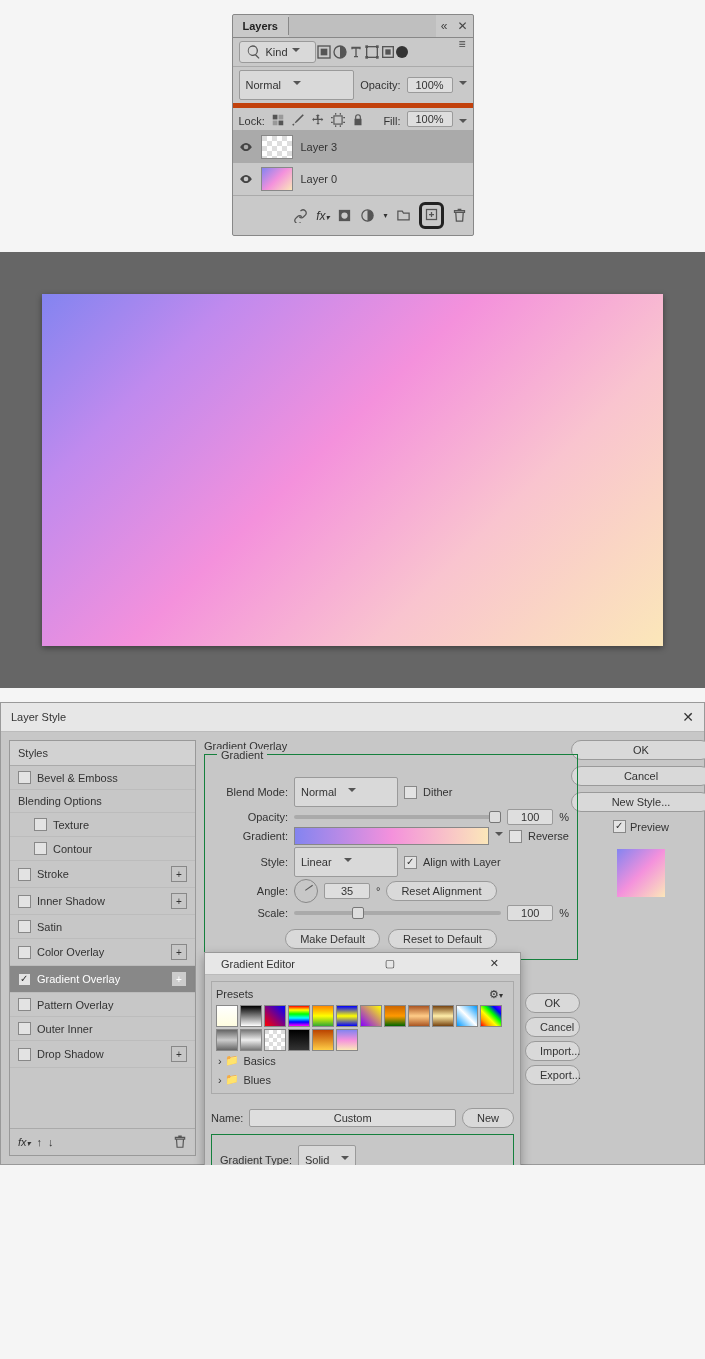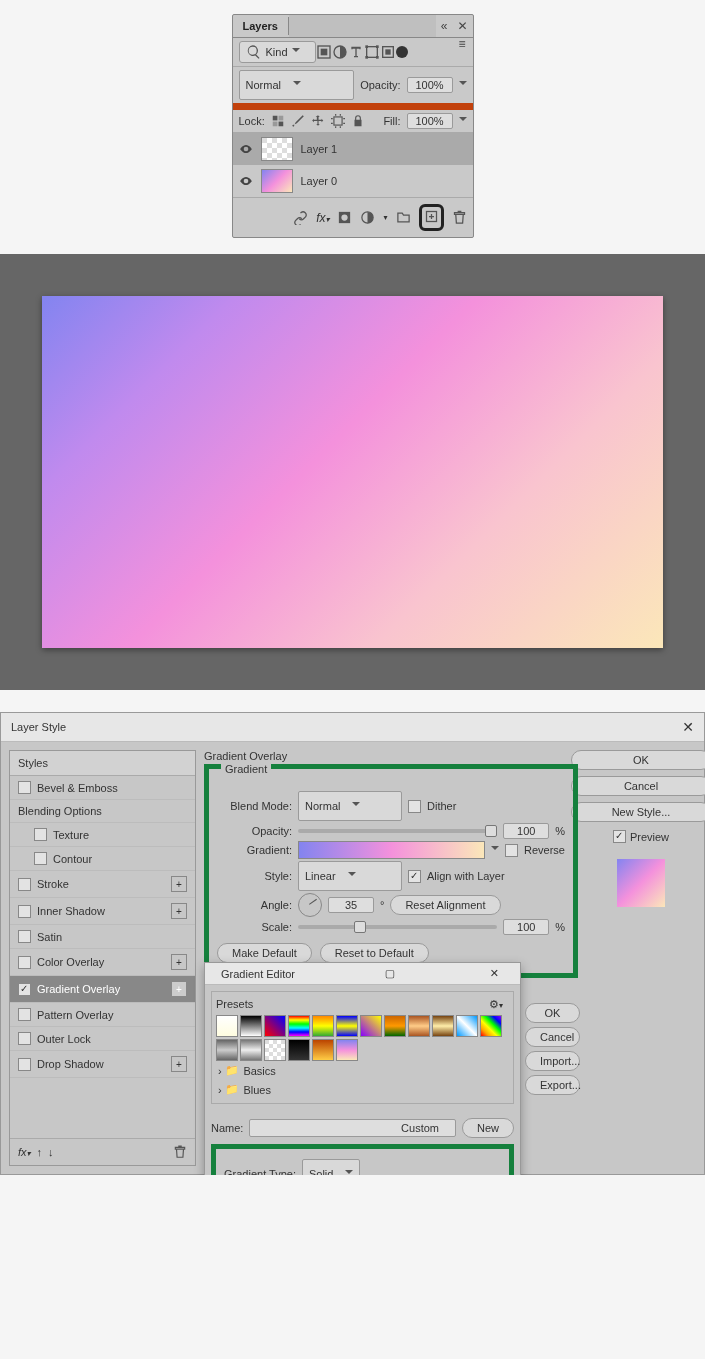--- a/index.html
+++ b/index.html
@@ -9,50 +9,50 @@
 .layers .titlebar .tab{background:#c9c9c9;padding:3px 10px;border-right:1px solid #888;font-weight:bold;color:#222}
 .layers .titlebar .spacer{flex:1;background:#bfbfbf;height:100%}
 .layers .titlebar .ctrl{padding:0 5px;color:#444;font-size:12px;cursor:default}
 .layers .row{display:flex;align-items:center;padding:3px 6px}
 .layers .kind{display:flex;align-items:center;gap:4px;background:#d9d9d9;border:1px solid #9a9a9a;border-radius:3px;padding:2px 15px 2px 6px}
 .lic{width:16px;height:16px;fill:#555;display:inline-block}
 .layers .bm{display:flex;align-items:center;gap:6px;padding:3px 6px;border-top:1px solid #aaa}
 .sel{background:#d9d9d9;border:1px solid #9a9a9a;border-radius:2px;padding:8px 6px;display:flex;align-items:center;gap:6px}
 .sel .dd{margin-left:6px;border:4px solid transparent;border-top-color:#555}
 .nbox{background:#dedede;border:1px solid #9a9a9a;border-radius:2px;padding:1px 4px;font-size:11px;width:36px;text-align:center}
-.layers .locks{display:flex;align-items:center;gap:6px;padding:3px 6px;border-top:7px solid #c2410c}
+.layers .locks{display:flex;align-items:flex-end;gap:6px;padding:3px 6px;border-top:5px solid #c2410c}
 .locks svg{width:14px;height:14px;fill:#555}
 .layers .ll{border-top:1px solid #aaa}
 .lrow{display:flex;align-items:center;gap:8px;padding:4px 6px}
 .lrow.sel-row{background:#aaa}
 .eye{width:14px;height:14px;fill:#444}
 .thumb{width:30px;height:22px;border:1px solid #888;background:conic-gradient(#fff 0 25%,#ddd 0 50%,#fff 0 75%,#ddd 0);background-size:10px 10px}
 .thumb.grad{background:linear-gradient(135deg,#8384f0 0%,#f491dc 50%,#fbe7b9 100%)}
 .layers .foot{border-top:1px solid #aaa;padding:6px;display:flex;align-items:center;justify-content:flex-end;gap:8px}
 .foot svg{width:15px;height:15px;fill:#555}
 .new-hl{border:3px solid #222;border-radius:6px;padding:2px}
 .canvas{margin-top:16px;background:#666;padding:42px}
 .art{width:100%;height:352px;background:linear-gradient(135deg,#8384f0 0%,#c08aee 20%,#f491dc 45%,#f9c4cf 70%,#fbe7b9 100%);box-shadow:0 2px 6px rgba(0,0,0,.4)}
-.ls{margin-top:22px;background:#c7c7c7;border:1px solid #999}
+.ls{margin-top:14px;background:#c7c7c7;border:1px solid #999}
 .ls .tb{display:flex;align-items:center;padding:6px 10px;background:#e7e7e7;border-bottom:1px solid #bbb}
 .ls .tb .x{margin-left:auto;font-size:14px;cursor:default}
 .ls .body{display:flex;padding:8px;gap:8px}
 .styles{width:185px;background:#c7c7c7;border:1px solid #999}
 .shdr{padding:6px 8px;background:#d2d2d2;border-bottom:1px solid #aaa;font-size:11px}
 .sline{display:flex;align-items:center;gap:6px;padding:5px 8px;font-size:11px;border-bottom:1px solid #bcbcbc;position:relative}
 .sline.sub{padding-left:24px}
 .sline.sel2{background:#888;color:#fff}
 .chk{width:11px;height:11px;border:1px solid #888;background:#e3e3e3}
 .chk.on{background:#e3e3e3;box-shadow:inset 0 0 0 6px #e3e3e3,inset 0 0 0 1px #666}
 .chk.on::after{content:"✓";font-size:10px;color:#333;position:relative;top:-2px;left:1px}
 .sline .plus{margin-left:auto;width:14px;height:14px;border:1px solid #888;display:flex;align-items:center;justify-content:center;font-size:10px}
 .styles .sfoot{padding:6px 8px;display:flex;align-items:center;gap:6px;border-top:1px solid #aaa}
 .sfoot .tr{margin-left:auto}
 .center{flex:1;position:relative}
-.group{border:5px solid #15803d;padding:8px}
+.group{border:1px solid #15803d;padding:8px}
 .gt{position:relative;top:-14px;left:4px;background:#c7c7c7;padding:0 4px;font-size:11px;display:inline-block}
 .frow{display:flex;align-items:center;gap:6px;margin:2px 0;font-size:11px}
 .frow .lbl{width:75px;text-align:right}
 .slider{flex:1;height:4px;background:#aaa;border-radius:2px;position:relative}
 .slider .knob{position:absolute;top:-4px;width:10px;height:10px;border-radius:2px;background:#ddd;border:1px solid #777}
 .gbar{flex:1;height:16px;border:1px solid #888;background:linear-gradient(90deg,#8384f0 0%,#f491dc 50%,#fbe7b9 100%)}
 .btn{background:#d9d9d9;border:1px solid #9a9a9a;border-radius:12px;padding:3px 14px;font-size:11px;text-align:center;cursor:default}
 .right{width:110px;display:flex;flex-direction:column;gap:6px;align-items:center}
 .right .btn{width:100%}
 .right .pv{width:48px;height:48px;margin-top:8px;background:linear-gradient(135deg,#8384f0 0%,#f491dc 50%,#fbe7b9 100%)}
@@ -155,21 +155,21 @@
   <span>Fill:</span>
   <div class="nbox">100%</div>
   <span class="dd" style="border:4px solid transparent;border-top-color:#555"></span>
  </div>
  <div class="ll">
   <div class="lrow sel-row">
    <svg class="eye" viewBox="0 0 24 24">
             <path d="M12 5c6 0 10 7 10 7s-4 7-10 7S2 12 2 12s4-7 10-7zm0 3a4 4 0 100 8 4 4 0 000-8z"></path>
           </svg>
    <div class="thumb"></div>
-   <span>Layer 1</span>
+   <span>Layer 3</span>
   </div>
   <div class="lrow">
    <svg class="eye" viewBox="0 0 24 24">
             <path d="M12 5c6 0 10 7 10 7s-4 7-10 7S2 12 2 12s4-7 10-7zm0 3a4 4 0 100 8 4 4 0 000-8z"></path>
           </svg>
    <div class="thumb grad"></div>
    <span>Layer 0</span>
   </div>
  </div>
  <div class="foot">
@@ -249,21 +249,21 @@
             <span class="chk on"></span>
             <span>Gradient Overlay</span>
             <span class="plus" style="background:#ccc">+</span>
           </div>
    <div class="sline">
             <span class="chk"></span>
             <span>Pattern Overlay</span>
           </div>
    <div class="sline">
             <span class="chk"></span>
-            <span>Outer Lock</span>
+            <span>Outer Inner</span>
           </div>
    <div class="sline">
             <span class="chk"></span>
             <span>Drop Shadow</span>
             <span class="plus">+</span>
           </div>
    <div style="height:60px"></div>
    <div class="sfoot">
     <span style="font-style:italic">fx<span style="font-size:8px">▾</span></span>
     <span>↑</span>
@@ -319,21 +319,21 @@
      <div class="btn">Reset Alignment</div>
     </div>
     <div class="frow">
      <span class="lbl">Scale:</span>
      <div class="slider">
                 <div class="knob" style="left:28%"></div>
               </div>
      <div class="nbox">100</div>
      <span>%</span>
     </div>
-    <div class="frow" style="gap:8px;margin-top:8px">
+    <div class="frow" style="justify-content:center;gap:8px;margin-top:8px">
      <div class="btn">Make Default</div>
      <div class="btn">Reset to Default</div>
     </div>
    </div>
 
    <div class="geditor">
     <div class="tb2">
      <span>Gradient Editor</span>
      <span class="ic">▢</span>
      <span class="ic">✕</span>
@@ -369,21 +369,21 @@
        <div class="sw" style="background:linear-gradient(#000,#333)"></div>
        <div class="sw" style="background:linear-gradient(#b40,#fc4)"></div>
        <div class="sw" style="background:linear-gradient(#8384f0,#f491dc,#fbe7b9)"></div>
       </div>
       <div class="folder"><span>›</span> 📁 <span>Basics</span></div>
       <div class="folder"><span>›</span> 📁 <span>Blues</span></div>
      </div>
      <div class="inner">
       <div class="frow">
        <span>Name:</span>
-       <div class="nbox" style="flex:1;text-align:right;padding:2px 16px">Custom</div>
+       <div class="nbox" style="flex:1;text-align:center;padding:2px 16px">Custom</div>
        <div class="btn">New</div>
       </div>
       <div class="group" style="margin-top:6px">
        <div class="frow">
         <span>Gradient Type:</span>
         <div class="sel">
                       <span>Solid</span>
                       <span class="dd"></span>
                     </div>
        </div>

